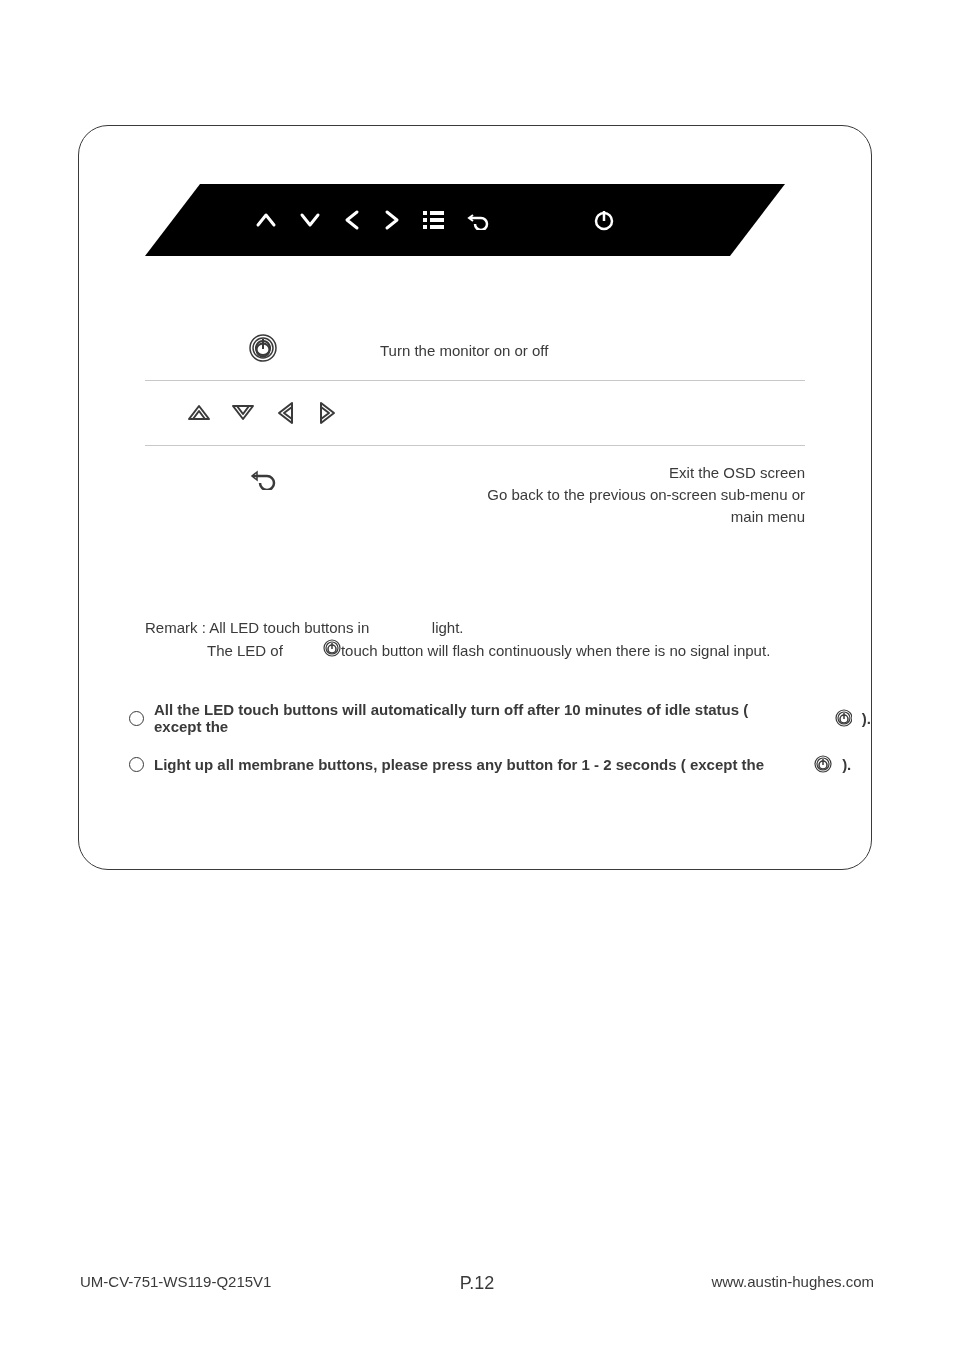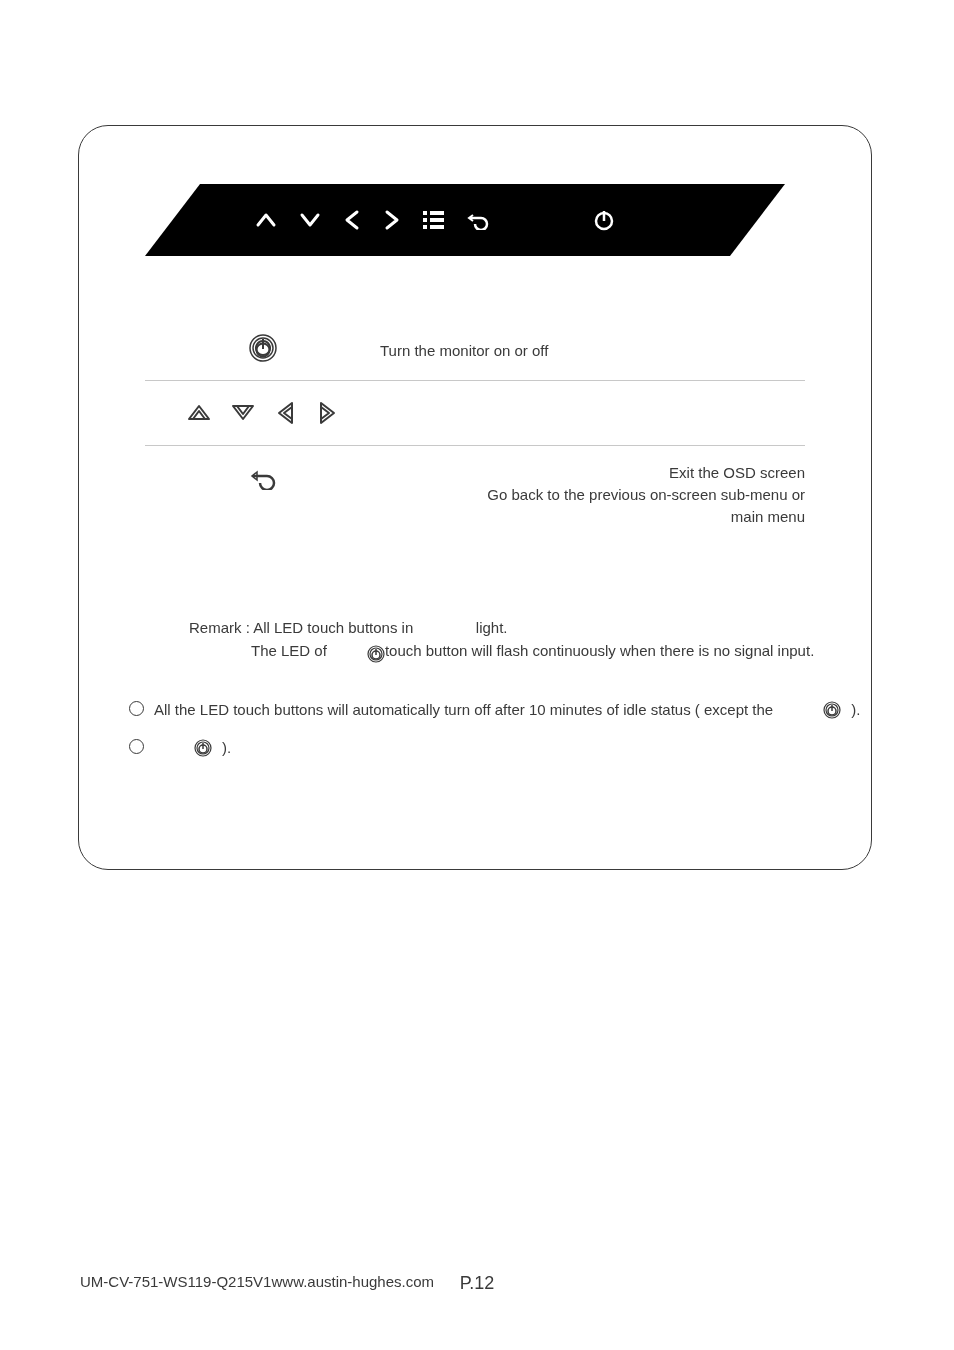--- a/index.html
+++ b/index.html
@@ -66,46 +66,48 @@
     padding-top: 6px;
     color: #3a3a3a;
   }
   .remark {
     position: absolute;
     left: 66px;
     top: 490px;
     font-size: 15px;
     line-height: 1.55;
     color: #3a3a3a;
-    margin-left: 44px;
   }
   .remark .line1 { white-space: pre; }
-  .remark .line2 { padding-left: 62px; display: flex; align-items: flex-end; gap: 0; }
+  .remark .line2 { padding-left: 62px; display: flex; align-items: flex-start; gap: 0; }
   .bullets {
     position: absolute;
     left: 50px;
     top: 575px;
     font-size: 15px;
     color: #3a3a3a;
   }
   .bullet {
     display: flex;
+    align-items: center;
     gap: 10px;
     margin-bottom: 20px;
+    font-weight: bold;
   }
   .hollow-circle {
     width: 15px; height: 15px; border: 1.5px solid #3a3a3a; border-radius: 50%; flex-shrink: 0;
   }
   .inline-power { display: inline-flex; vertical-align: middle; }
   .footer {
     position: absolute;
     left: 0;
     right: 0;
     bottom: 60px;
     display: flex;
+    justify-content: space-between;
     padding: 0 80px;
     font-size: 15px;
     color: #3a3a3a;
   }
   .footer .mid {
     position: absolute;
     left: 50%;
     transform: translateX(-50%);
     font-size: 18px;
   }
@@ -261,20 +263,21 @@
       <span class="hollow-circle"></span>
       <span>All the LED touch buttons will automatically turn off after 10 minutes of idle status ( except the</span>
       <span style="width:30px"></span>
       <svg width="18" height="18" stroke="#3a3a3a" class="inline-power">
           <use href="#i-power-small"></use>
         </svg>
       <span> ).</span>
     </div>
     <div class="bullet">
       <span class="hollow-circle"></span>
+      <span>Light up all membrane buttons, please press any button for 1 - 2 seconds ( except the</span>
       <span style="width:30px"></span>
       <svg width="18" height="18" stroke="#3a3a3a" class="inline-power">
           <use href="#i-power-small"></use>
         </svg>
       <span> ).</span>
     </div>
   </div>
 
 </div>
 

